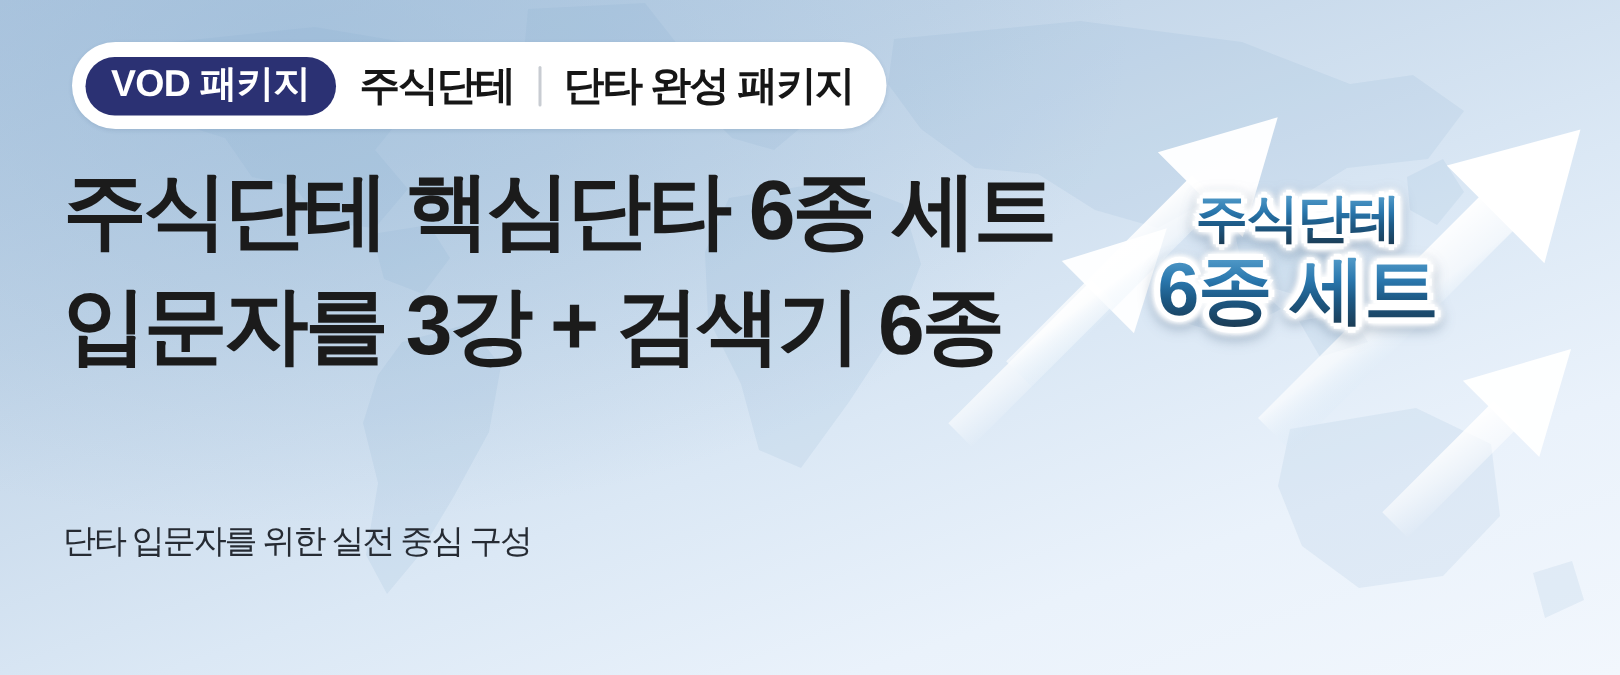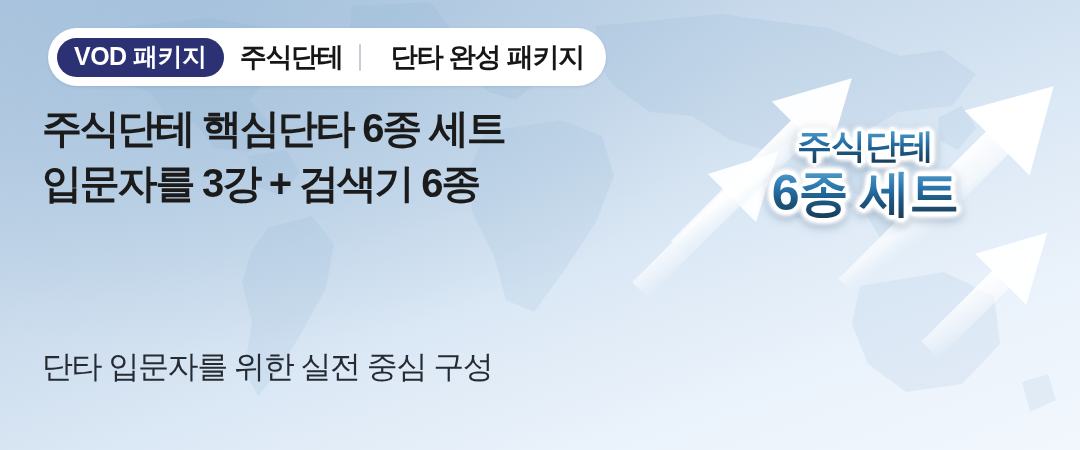--- a/index.html
+++ b/index.html
@@ -41,29 +41,29 @@
     margin-left:16px;
   }
   .pill-divider{
     width:2px;height:27px;background:#c8ccd2;
     margin:0 14px 0 16px;border-radius:1px;flex:0 0 auto;
   }
 
   
   #headline{
     position:absolute;left:42px;top:101px;
-    color:#1b1b1b;font-size:40px;font-weight:bold;
+    color:#1b1b1b;font-size:56px;font-weight:bold;
     letter-spacing:-2.2px;line-height:1.38;white-space:nowrap;
   }
   #headline div{white-space:nowrap;}
 
   
   #subtitle{
     position:absolute;left:42px;top:348px;
-    color:#262b33;font-size:31px;font-weight:500;
+    color:#262b33;font-size:22px;font-weight:500;
     letter-spacing:-1.4px;line-height:1.2;white-space:nowrap;
   }
 
   
   #art-text{
     position:absolute;left:700px;top:128px;width:330px;
     text-align:center;line-height:1;
   }
   .art-line{
     font-weight:bold;white-space:nowrap;letter-spacing:-1px;
@@ -147,21 +147,21 @@
         <rect x="0" y="-12" width="105" height="24" fill="url(#ag1)"></rect>
         <polygon points="100,-36 166,0 100,36" fill="#ffffff" fill-opacity="0.95"></polygon>
       </g>
     </svg>
   </div>
 
   <div id="pill">
     <span id="vod-badge">VOD 패키지</span>
     <span class="pill-text">주식단테</span>
     <span class="pill-divider"></span>
-    <span class="pill-text" style="margin-left:16px">단타 완성 패키지</span>
+    <span class="pill-text" style="margin-left:1px">단타 완성 패키지</span>
   </div>
 
   <div id="headline">
     <div>주식단테 핵심단타 6종 세트</div>
     <div>입문자를 3강 + 검색기 6종</div>
   </div>
 
   <div id="subtitle">단타 입문자를 위한 실전 중심 구성</div>
 
   <div id="art-text">

